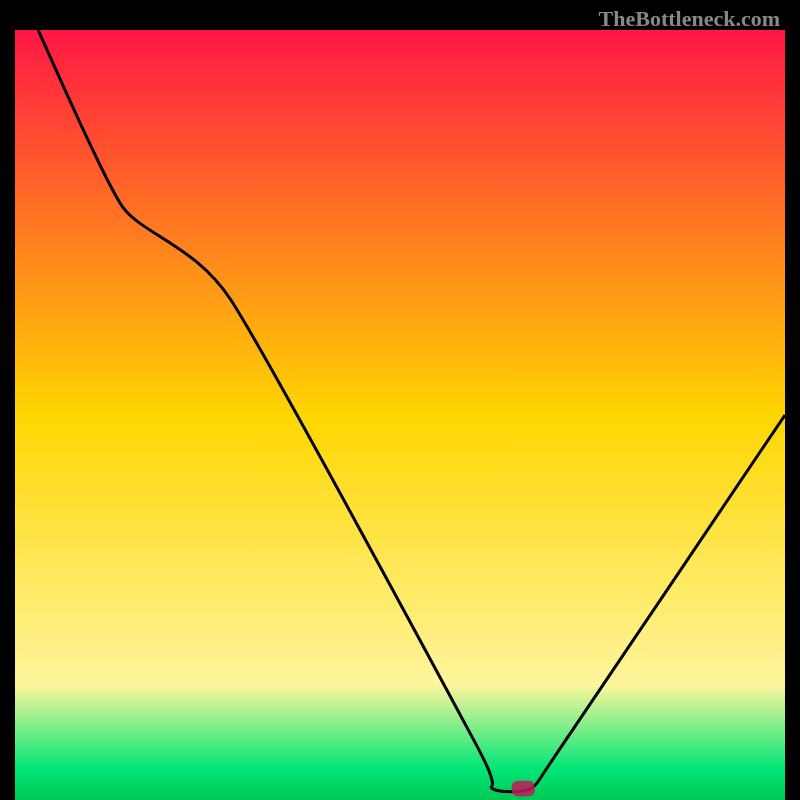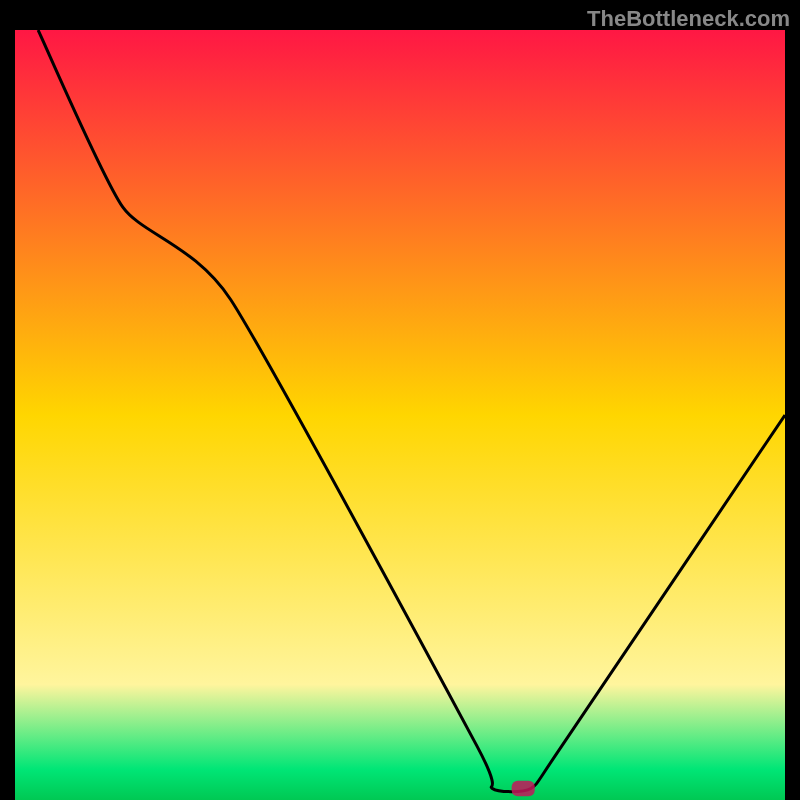--- a/index.html
+++ b/index.html
@@ -12,23 +12,23 @@
   }
   .chart-container {
     position: relative;
     width: 800px;
     height: 800px;
     background: #000;
   }
   .watermark {
     position: absolute;
     top: 6px;
-    right: 10px;
+    right: 20px;
     color: #888;
-    font-family: Liberation Sans, sans-serif;
+    font-family: Liberation Serif, serif;
     font-size: 22px;
     font-weight: bold;
     z-index: 10;
   }
   .plot-area {
     position: absolute;
     left: 15px;
     top: 30px;
     width: 770px;
     height: 770px;

